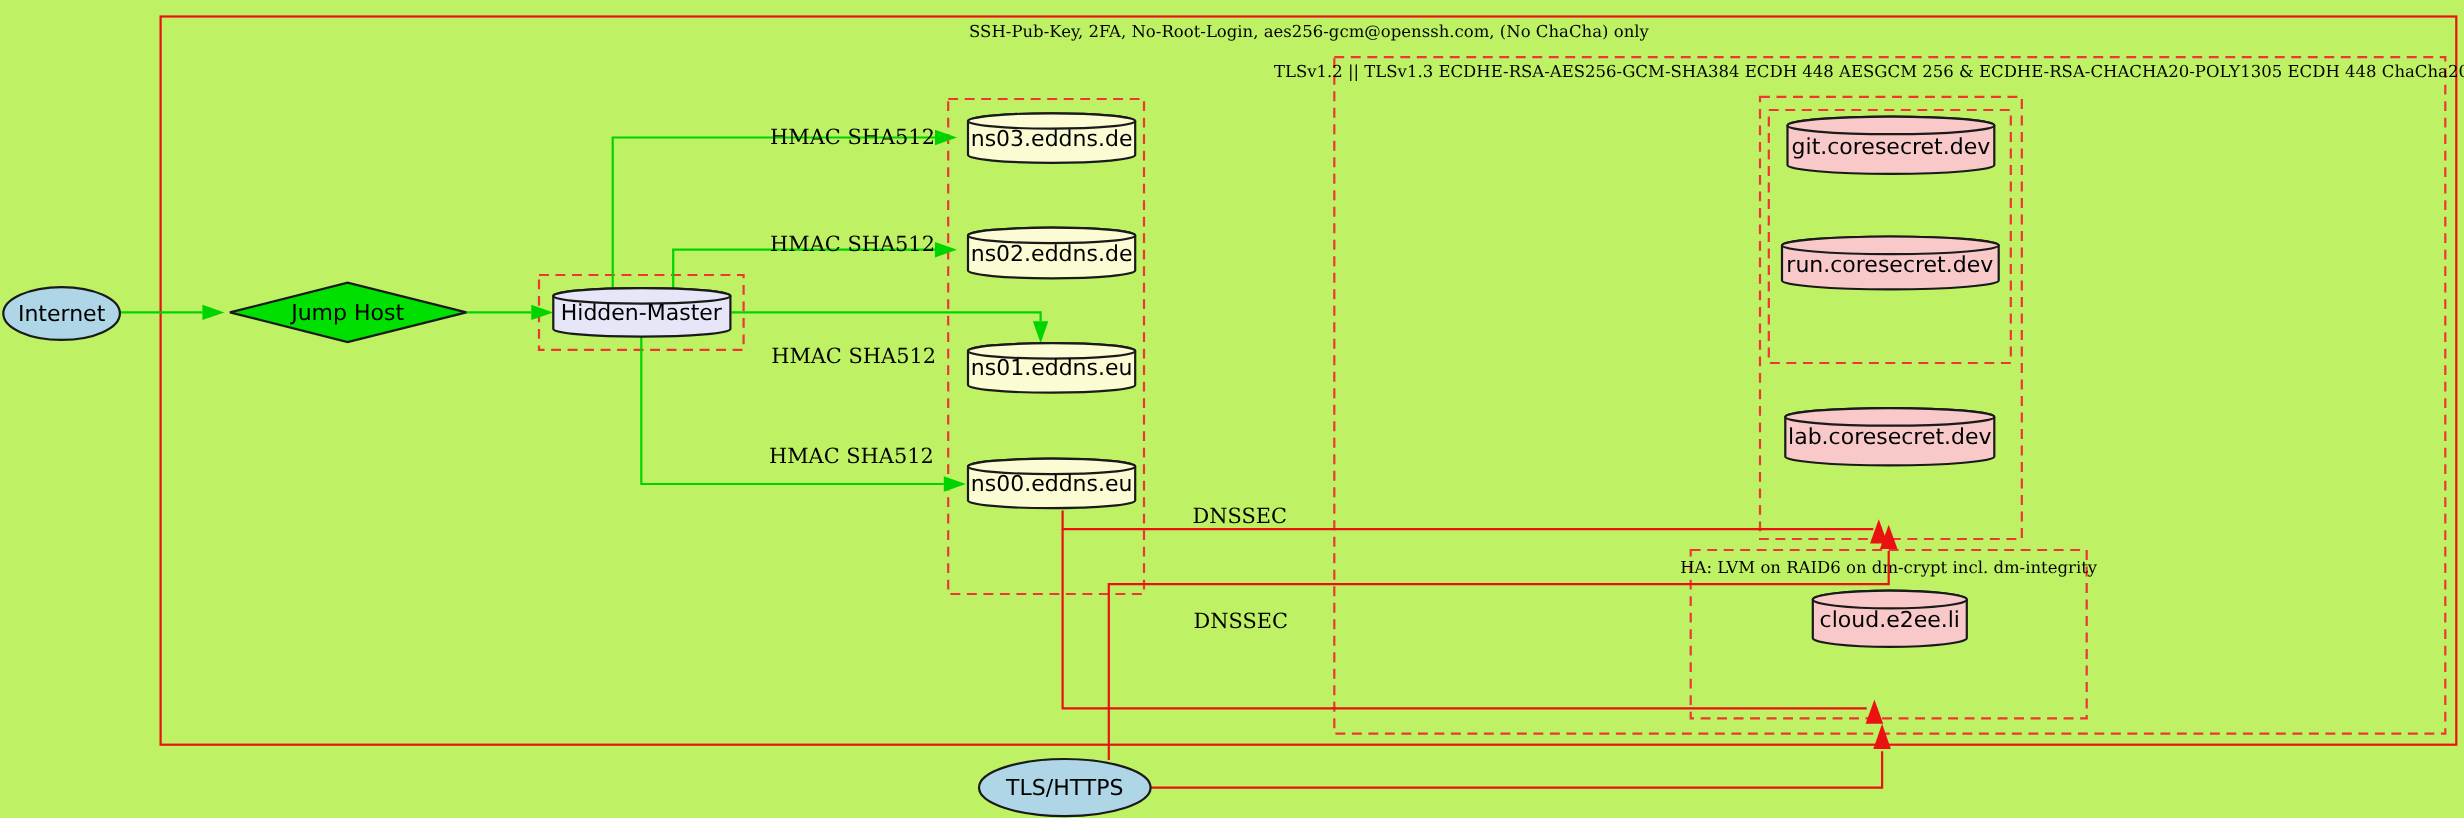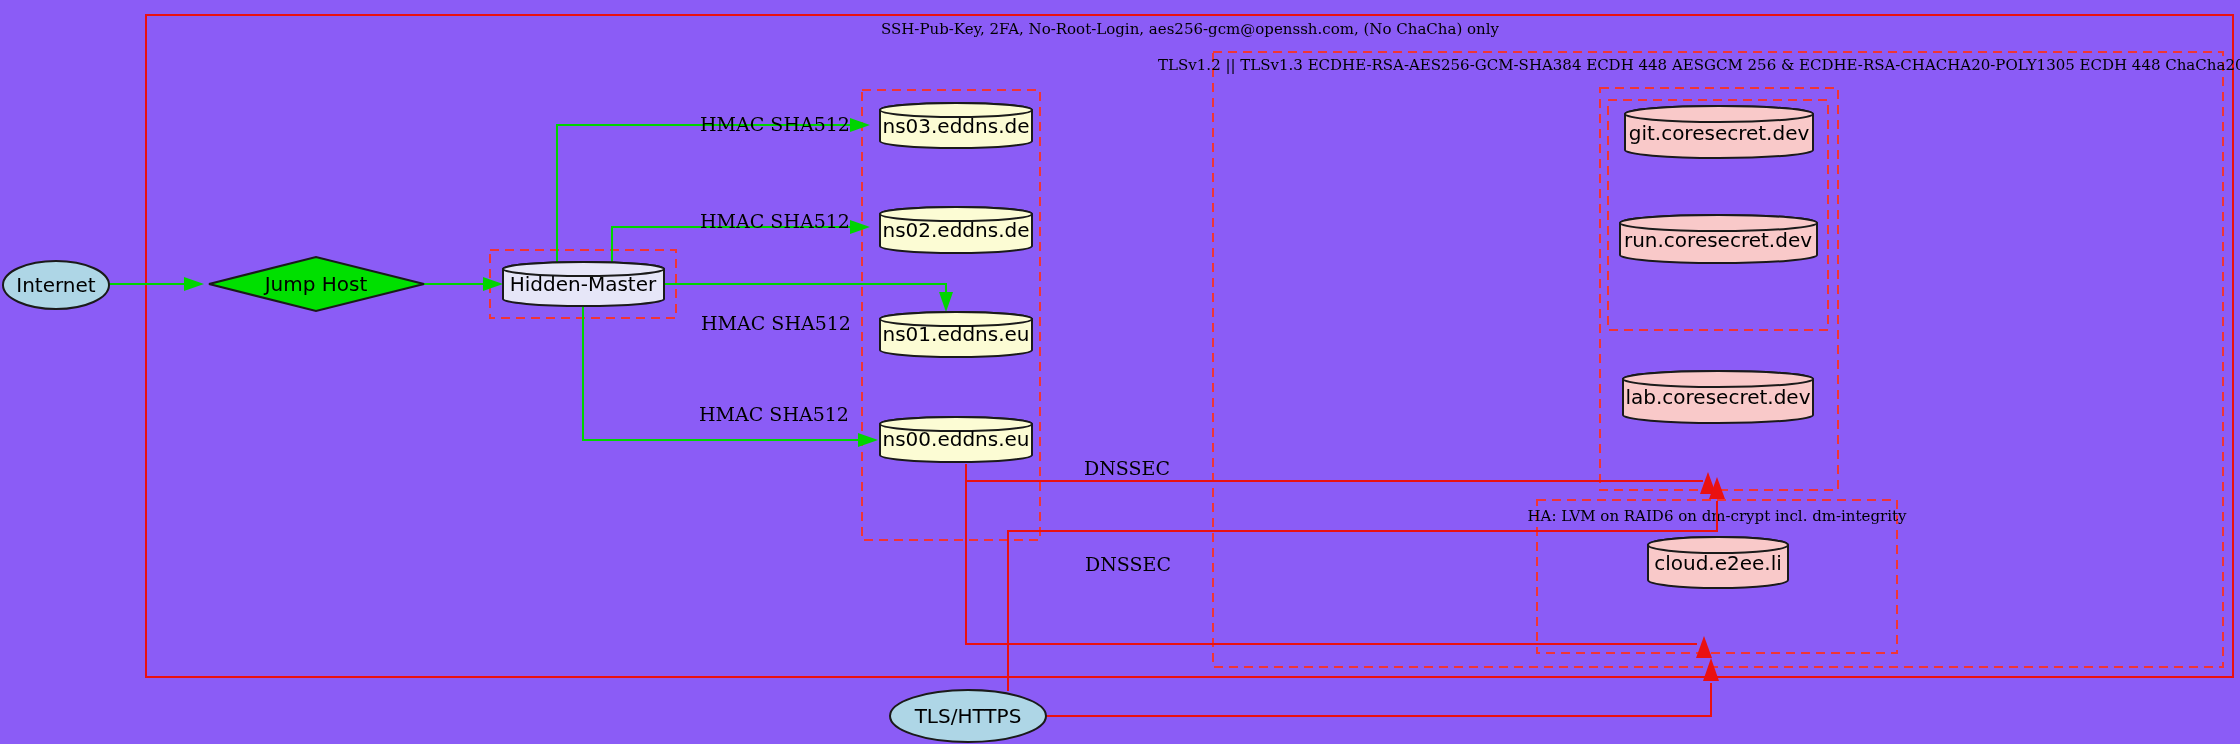--- a/index.html
+++ b/index.html
@@ -1,16 +1,16 @@
 <!DOCTYPE html>
 <html><head>
 <meta charset="utf-8">
 <style>
   html,body{margin:0;padding:0;background:#ffffff;}
-  .stage{position:relative;width:2240px;height:744px;background:#8b5cf6;overflow:hidden;
+  .stage{position:relative;width:2240px;height:744px;background:#bef264;overflow:hidden;
          font-family:"DejaVu Sans", sans-serif;}
   svg{display:block;}
   .cluster{fill:none;stroke:#f03535;stroke-width:2;}
   .cluster.dashed{stroke-dasharray:9 6;}
   .cluster.solid{stroke:#ea1111;}
   .cluster-label{font:15px "DejaVu Serif", serif;fill:#000;text-anchor:middle;}
   .edge-label{font:19px "DejaVu Serif", serif;fill:#000;text-anchor:middle;}
   .node-label{font:20px "DejaVu Sans", sans-serif;fill:#000;text-anchor:middle;}
   .gedge{fill:none;stroke:#00d400;stroke-width:2;}
   .garrow{fill:#00d400;stroke:none;}

